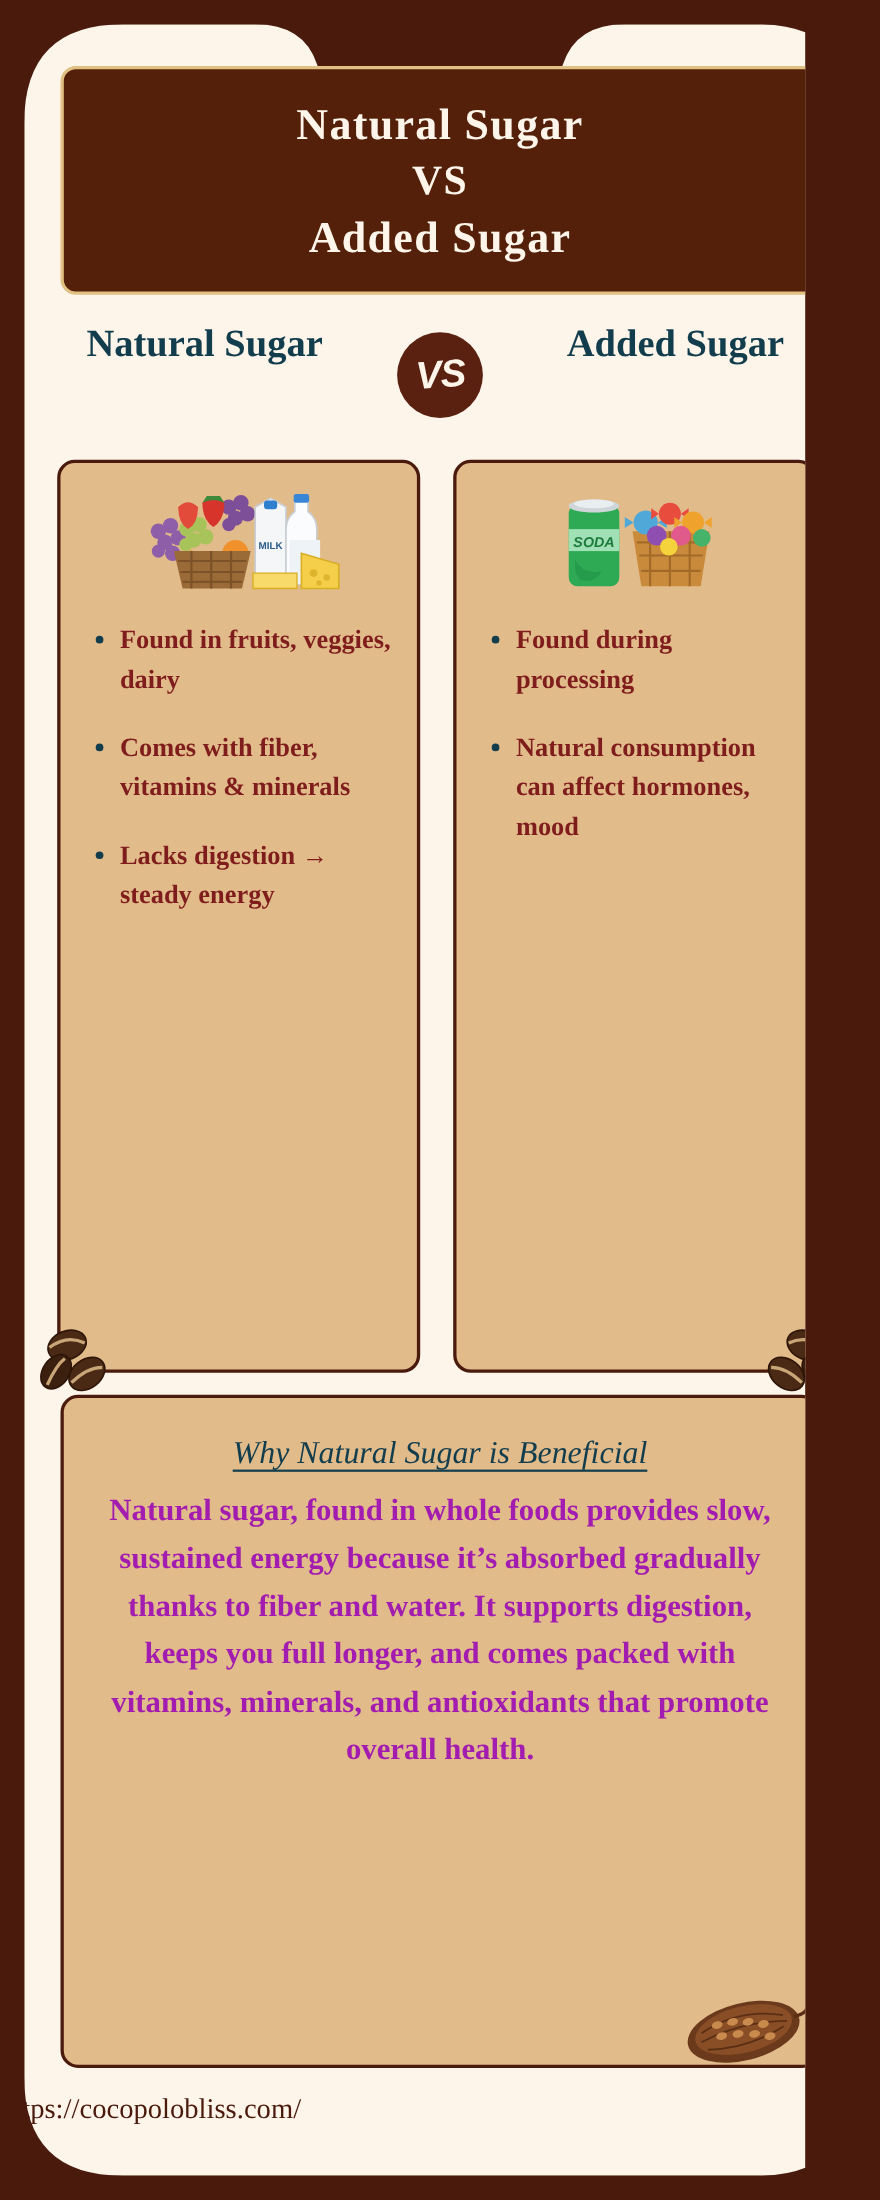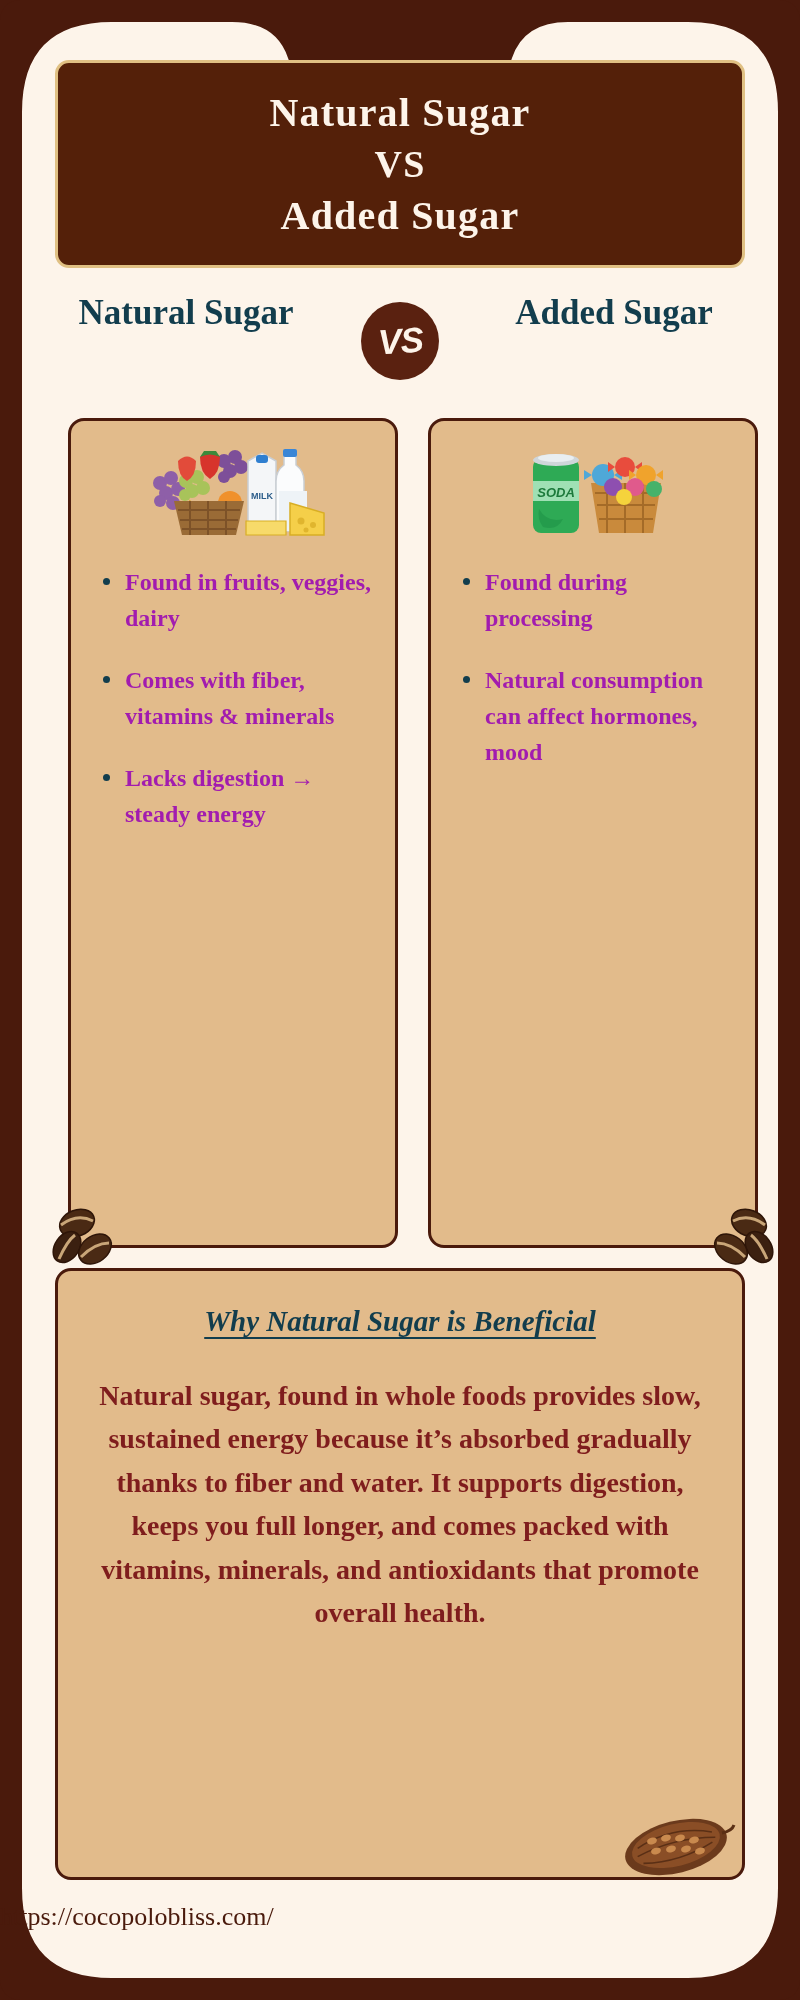--- a/index.html
+++ b/index.html
@@ -4,21 +4,21 @@
 <style>
   html,body{margin:0;padding:0;}
   body{
     width:800px;height:2000px;
     background:#4a1a0c;
     font-family:"Liberation Serif","DejaVu Serif",serif;
     overflow:hidden;
   }
   .poster{
     position:relative;
-    width:800px;height:2000px;
+    width:732px;height:2000px;
     background:#4a1a0c;
     overflow:hidden;
     border-radius:20px;
   }
   
   .cream-sheet{
     position:absolute;
     left:22px; top:22px;
     width:756px; height:1956px;
     background:#fdf4ea;
@@ -80,21 +80,21 @@
     font-family:"Liberation Sans","DejaVu Sans",sans-serif;
     font-size:35px;
     font-weight:700;
     font-style:italic;
     letter-spacing:-1px;
     transform:rotate(-4deg);
   }
   
   .cards{
     position:absolute;
-    left:68px; top:418px;
+    left:52px; top:418px;
     width:690px; height:830px;
     display:flex; gap:30px;
   }
   .card{
     position:relative;
     flex:1;
     background:#e2bb8b;
     border:3px solid #4a1a0c;
     border-radius:16px;
     box-sizing:border-box;
@@ -106,21 +106,21 @@
     display:flex;align-items:flex-start;justify-content:center;
     margin-top:-4px;
   }
   .bullets{
     list-style:none;
     margin:18px 0 0 0;
     padding:0 4px 0 14px;
   }
   .bullets li{
     position:relative;
-    color:#a21caf;
+    color:#7f1d1d;
     font-size:24px;
     font-weight:700;
     line-height:1.50;
     margin-bottom:26px;
     padding-left:24px;
     font-family:"Liberation Serif","DejaVu Serif",serif;
   }
   .bullets li::before{
     content:"";
     position:absolute;
@@ -145,30 +145,30 @@
     border:3px solid #4a1a0c;
     border-radius:16px;
     box-sizing:border-box;
     padding:34px 30px 22px 30px;
     overflow:hidden;
   }
   .benefit-title{
     text-align:center;
     color:#123d4d;
     font-size:29px;
-    font-weight:700;
+    font-weight:400;
     font-style:italic;
     text-decoration:underline;
     text-underline-offset:6px;
-    margin-bottom:36px;
+    margin-bottom:14px;
     font-family:"Liberation Serif","DejaVu Serif",serif;
   }
   .benefit-body{
     text-align:center;
-    color:#7f1d1d;
+    color:#a21caf;
     font-size:28px;
     font-weight:700;
     line-height:1.55;
     font-family:"Liberation Serif","DejaVu Serif",serif;
   }
   .cocoa{
     position:absolute;
     right:6px; bottom:-4px;
     width:120px;height:76px;
   }

